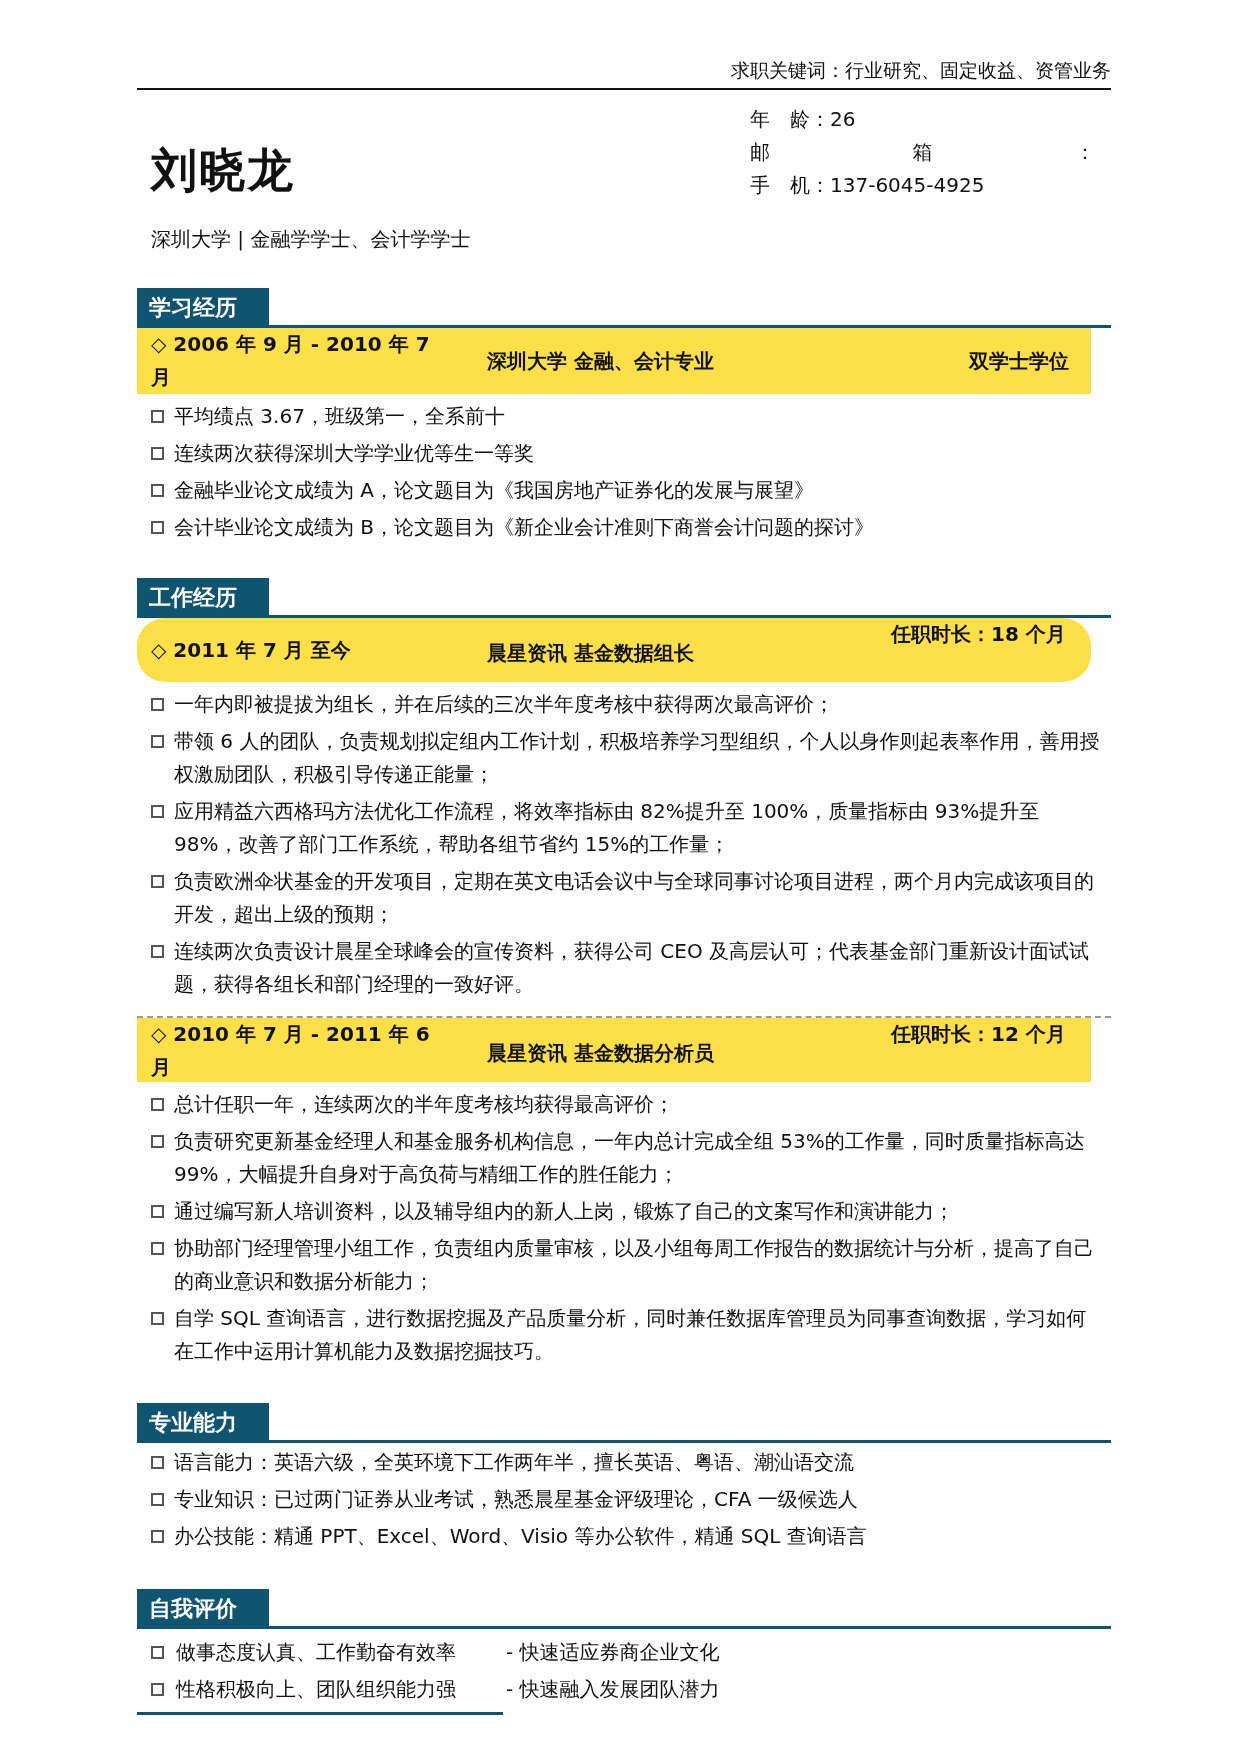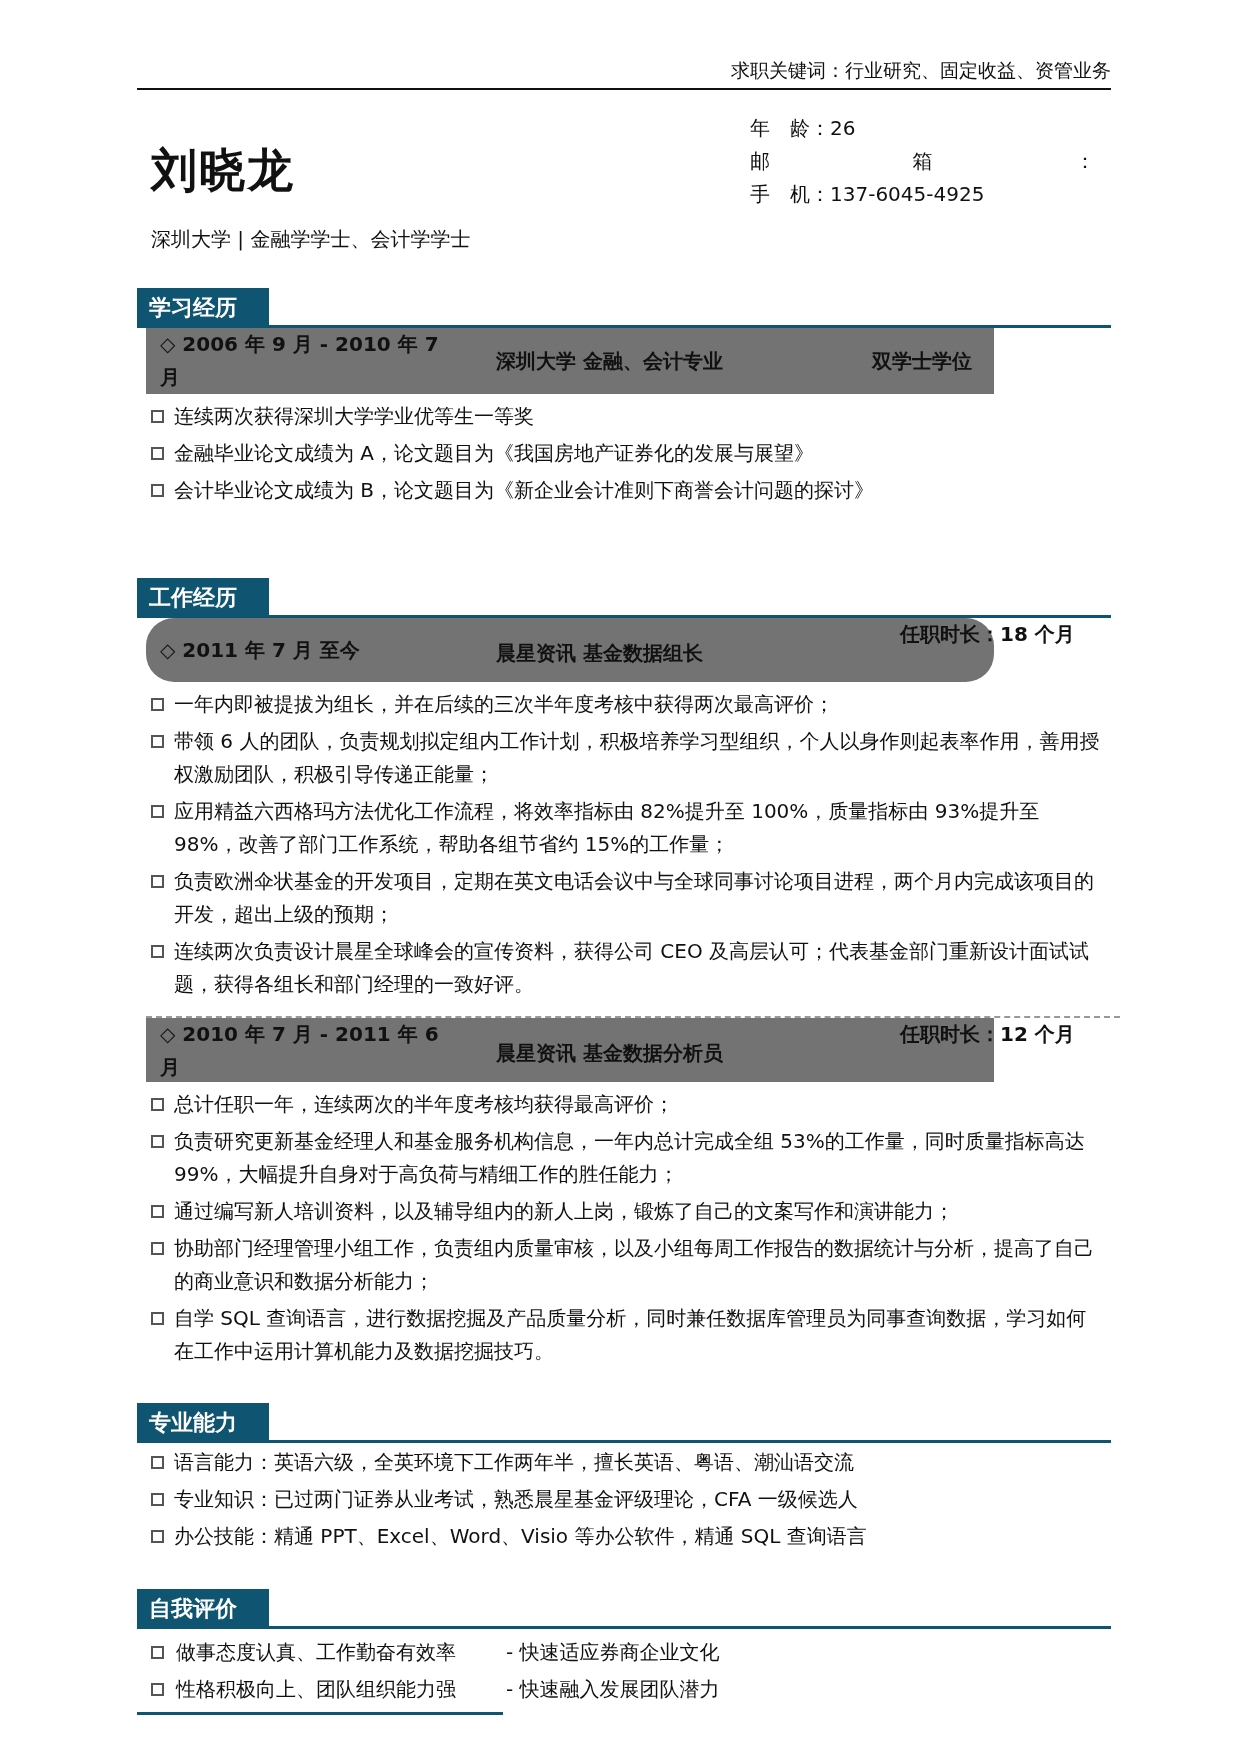--- a/index.html
+++ b/index.html
@@ -5,29 +5,29 @@
   html, body { margin:0; padding:0; background:#ffffff; }
   body { width:1240px; height:1754px; position:relative; font-family:"DejaVu Sans", sans-serif; color:#111; overflow:hidden; }
   .page { position:absolute; left:137px; top:0; width:974px; }
 
   .keywords { position:absolute; right:0; top:58px; font-size:19px; font-weight:normal; color:#111; }
   .top-rule { position:absolute; left:0; top:88px; width:974px; height:2px; background:#111; }
 
   .name { position:absolute; left:14px; top:140px; font-size:46px; font-weight:bold; letter-spacing:2px; }
   .school { position:absolute; left:14px; top:226px; font-size:20px; }
 
-  .contact { position:absolute; left:613px; top:112px; width:345px; font-size:20px; line-height:33px; }
+  .contact { position:absolute; left:613px; top:103px; width:345px; font-size:20px; line-height:33px; }
   .contact .row { display:flex; }
   .contact .spread { display:flex; justify-content:space-between; width:345px; }
 
   .section-title { position:absolute; left:0; width:974px; height:40px; }
   .section-title .tab { position:absolute; left:0; top:0; width:132px; height:37px; background:#0f5470; color:#fff; font-size:22px; font-weight:bold; line-height:40px; padding-left:12px; box-sizing:border-box; }
   .section-title .line { position:absolute; left:0; bottom:0; width:974px; height:3px; background:#0f5470; }
 
-  .entry-head { position:absolute; left:9px; width:848px; background:#737373; font-weight:bold; font-size:20px; }
+  .entry-head { position:absolute; left:0; width:954px; background:#fde047; font-weight:bold; font-size:20px; }
   .entry-head .c1 { position:absolute; left:14px; line-height:33px; width:290px; }
   .entry-head .c2 { position:absolute; left:350px; }
   .entry-head .c3 { position:absolute; line-height:33px; }
   .entry-head .dashed { position:absolute; left:0; top:-2px; width:974px; border-top:2px dashed #999; }
 
   .bullets { position:absolute; left:14px; width:950px; font-size:20px; line-height:33px; }
   .bullets .item { display:flex; margin-bottom:4px; }
   .bullets .box { flex:0 0 auto; width:13px; height:13px; border:2px solid #555; margin-top:10px; margin-right:10px; box-sizing:border-box; }
   .bullets .txt { flex:1; }
 
@@ -72,20 +72,24 @@
     <div class="c1" style="top:0;">
       <span>◇</span>
       <span>2006 年 9 月 - 2010 年 7 月</span>
     </div>
     <div class="c2" style="top:20px;">深圳大学  金融、会计专业</div>
     <div class="c3" style="right:22px; top:17px;">双学士学位</div>
   </div>
   <div class="bullets" style="top:400px;">
     <div class="item">
         <span class="box"></span>
+        <span class="txt">平均绩点 3.67，班级第一，全系前十</span>
+      </div>
+    <div class="item">
+        <span class="box"></span>
         <span class="txt">连续两次获得深圳大学学业优等生一等奖</span>
       </div>
     <div class="item">
         <span class="box"></span>
         <span class="txt">金融毕业论文成绩为 A，论文题目为《我国房地产证券化的发展与展望》</span>
       </div>
     <div class="item">
         <span class="box"></span>
         <span class="txt">会计毕业论文成绩为 B，论文题目为《新企业会计准则下商誉会计问题的探讨》</span>
       </div>

